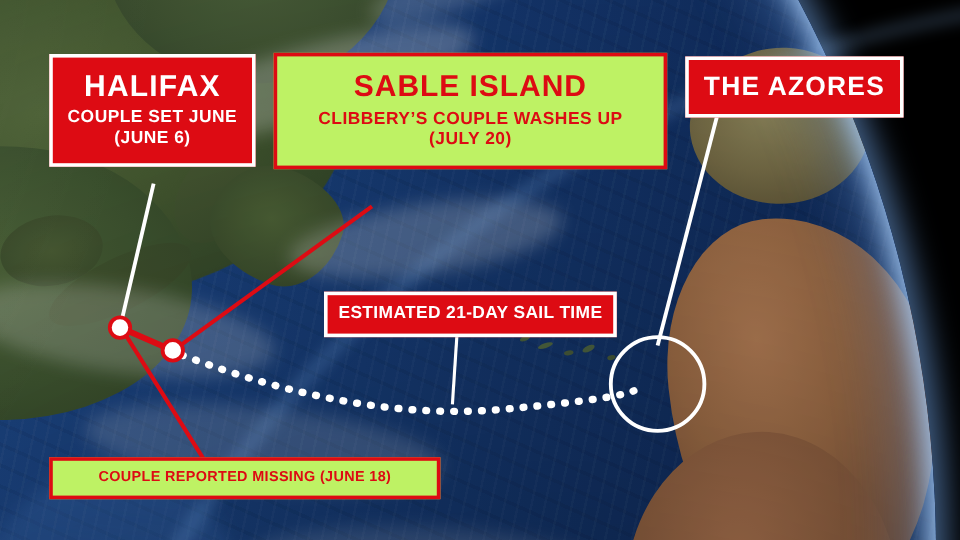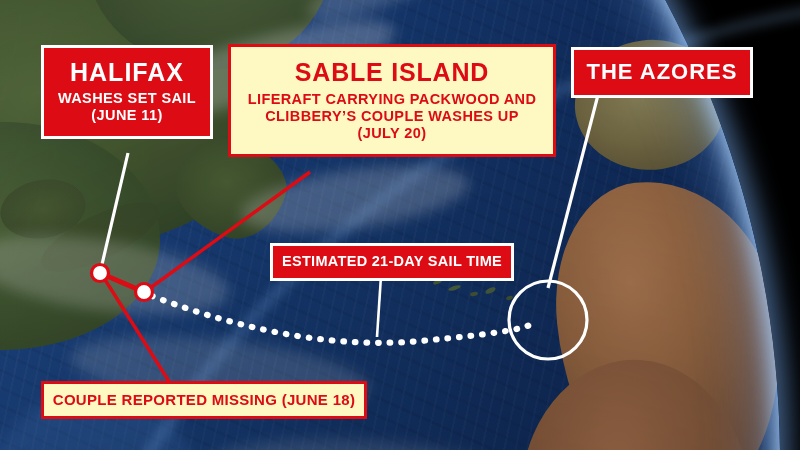--- a/index.html
+++ b/index.html
@@ -138,40 +138,40 @@
   .c6{left:1560px;top:600px;width:170px;height:44px;transform:rotate(-12deg);opacity:.28;}
   .c9{left:1380px;top:960px;width:320px;height:74px;transform:rotate(3deg);opacity:.26;}
 
   
   #overlay{position:absolute;inset:0;width:800px;height:450px;}
 
   
   .callout{position:absolute;box-sizing:border-box;text-align:center;
     line-height:1.16;letter-spacing:.4px;}
   .callout.red{background:#DD0B13;color:#ffffff;border:3px solid #ffffff;}
-  .callout.white{background:#fef9c3;color:#DD0B13;border:3px solid #DD0B13;}
+  .callout.white{background:#bef264;color:#DD0B13;border:3px solid #DD0B13;}
   .ttl{font-weight:700;display:block;}
   .sub{font-weight:700;display:block;}
 
   #box-halifax{left:41px;top:45px;width:172px;padding:10px 8px 12px;}
   #box-halifax .ttl{font-size:25px;letter-spacing:1px;margin-bottom:3px;}
   #box-halifax .sub{font-size:14.5px;}
 
   #box-sable{left:228px;top:44px;width:328px;padding:11px 10px 13px;}
   #box-sable .ttl{font-size:25px;letter-spacing:.8px;color:#DD0B13;margin-bottom:4px;}
   #box-sable .sub{font-size:14.5px;color:#DD0B13;}
 
   #box-azores{left:571px;top:47px;width:182px;padding:9px 6px 10px;}
   #box-azores .ttl{font-size:22px;letter-spacing:1px;}
 
   #box-estimate{left:270px;top:243px;width:244px;padding:7px 6px 8px;}
   #box-estimate .ttl{font-size:14.5px;letter-spacing:.3px;text-align:center;}
 
   #box-missing{left:41px;top:381px;width:326px;padding:7px 6px 8px;}
-  #box-missing .ttl{font-size:15px;letter-spacing:.3px;}
+  #box-missing .ttl{font-size:12px;letter-spacing:.3px;}
 </style>
 </head>
 <body>
 
 <div id="stage">
 
   <div class="globe-wrap">
     <div class="space"></div>
 
     <div class="earth">
@@ -231,27 +231,26 @@
     <path d="M 152 296 Q 300 352 420 341 T 530 322" fill="none" stroke="#ffffff" stroke-width="6.2" stroke-linecap="round" stroke-dasharray="0.6 11"></path>
 
     <circle cx="548" cy="320" r="39" fill="none" stroke="#ffffff" stroke-width="3.2"></circle>
 
     <circle cx="100" cy="273" r="8.5" fill="#ffffff" stroke="#DD0B13" stroke-width="3.2"></circle>
     <circle cx="144" cy="292" r="8.5" fill="#ffffff" stroke="#DD0B13" stroke-width="3.2"></circle>
   </svg>
 
   <div class="callout red" id="box-halifax">
     <span class="ttl">HALIFAX</span>
-    <span class="sub">WASHES SET SAIL</span>
-    <span class="sub">(JUNE 11)</span>
+    <span class="sub">COUPLE SET JUNE</span>
+    <span class="sub">(JUNE 6)</span>
   </div>
 
   <div class="callout white" id="box-sable">
     <span class="ttl">SABLE ISLAND</span>
-    <span class="sub">LIFERAFT CARRYING PACKWOOD AND</span>
     <span class="sub">CLIBBERY’S COUPLE WASHES UP</span>
     <span class="sub">(JULY 20)</span>
   </div>
 
   <div class="callout red" id="box-azores">
     <span class="ttl">THE AZORES</span>
   </div>
 
   <div class="callout red" id="box-estimate">
     <span class="ttl">ESTIMATED 21-DAY SAIL TIME</span>

